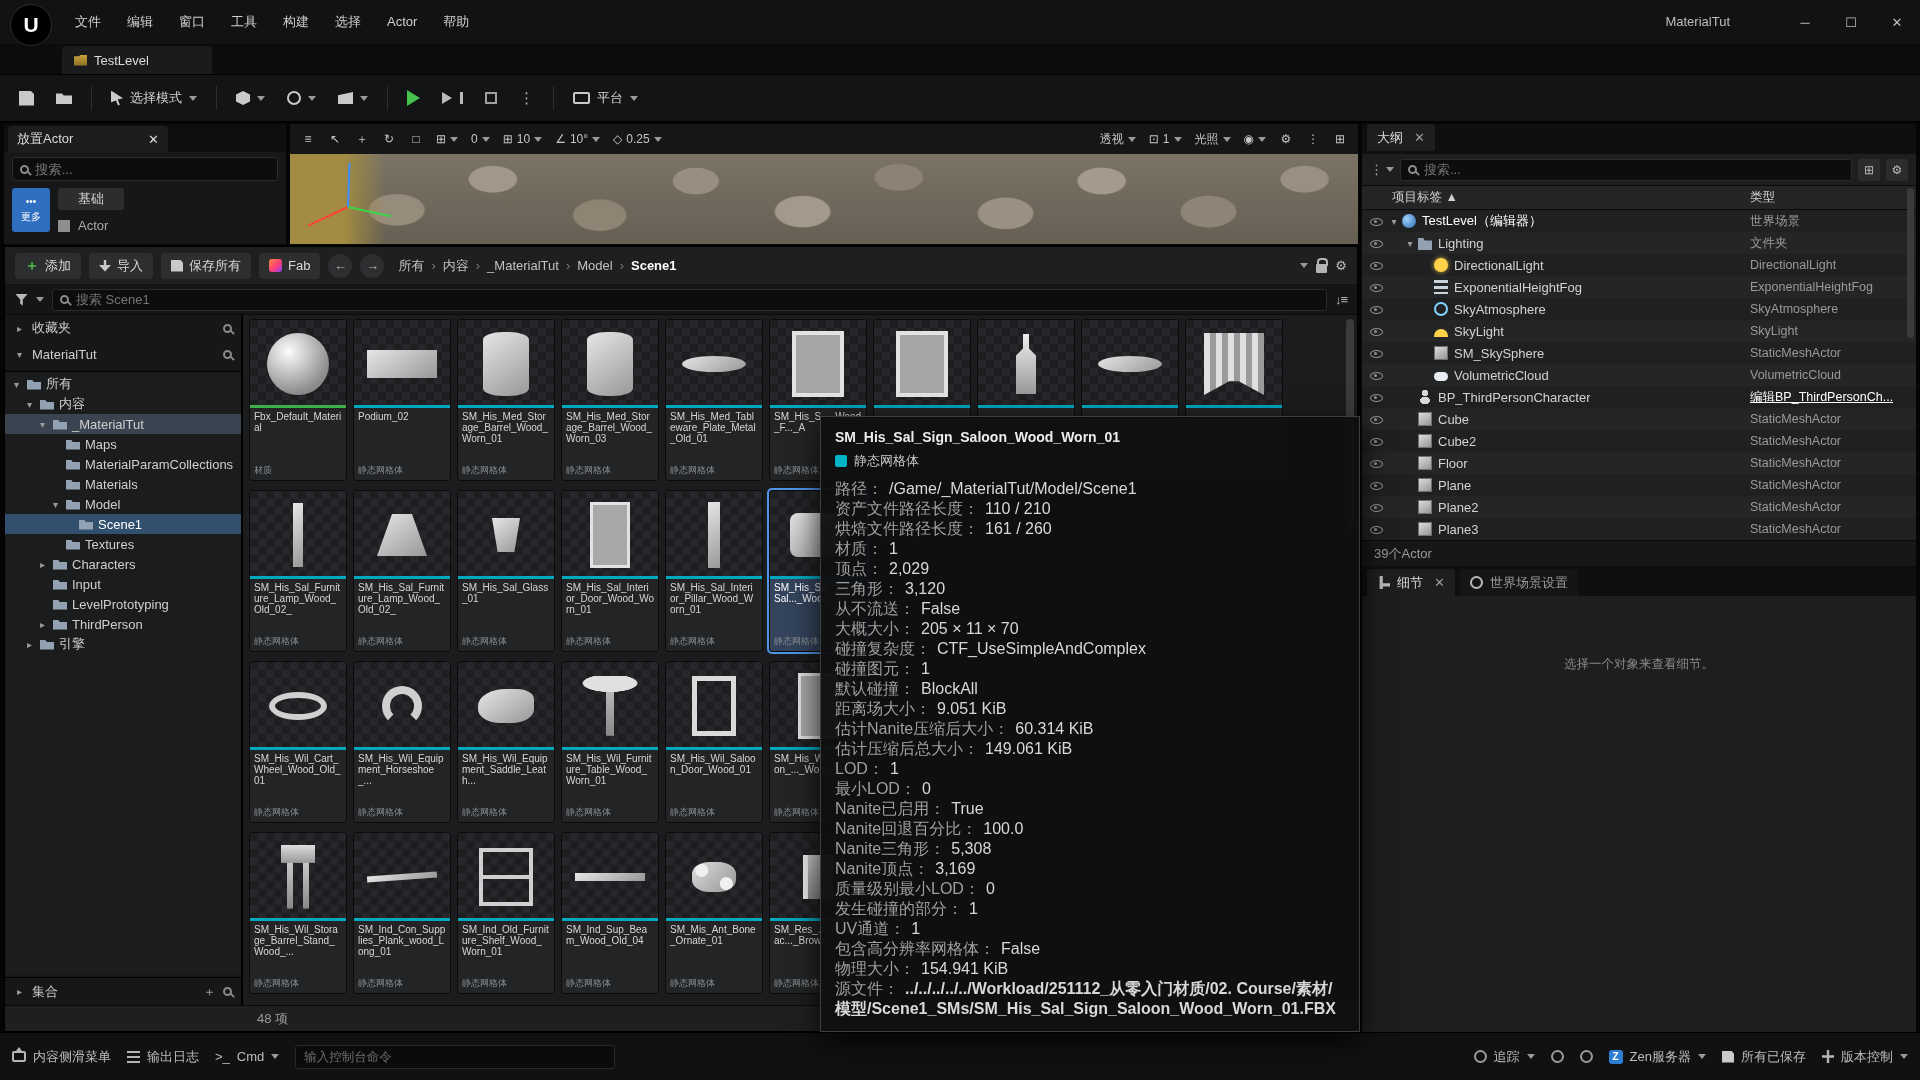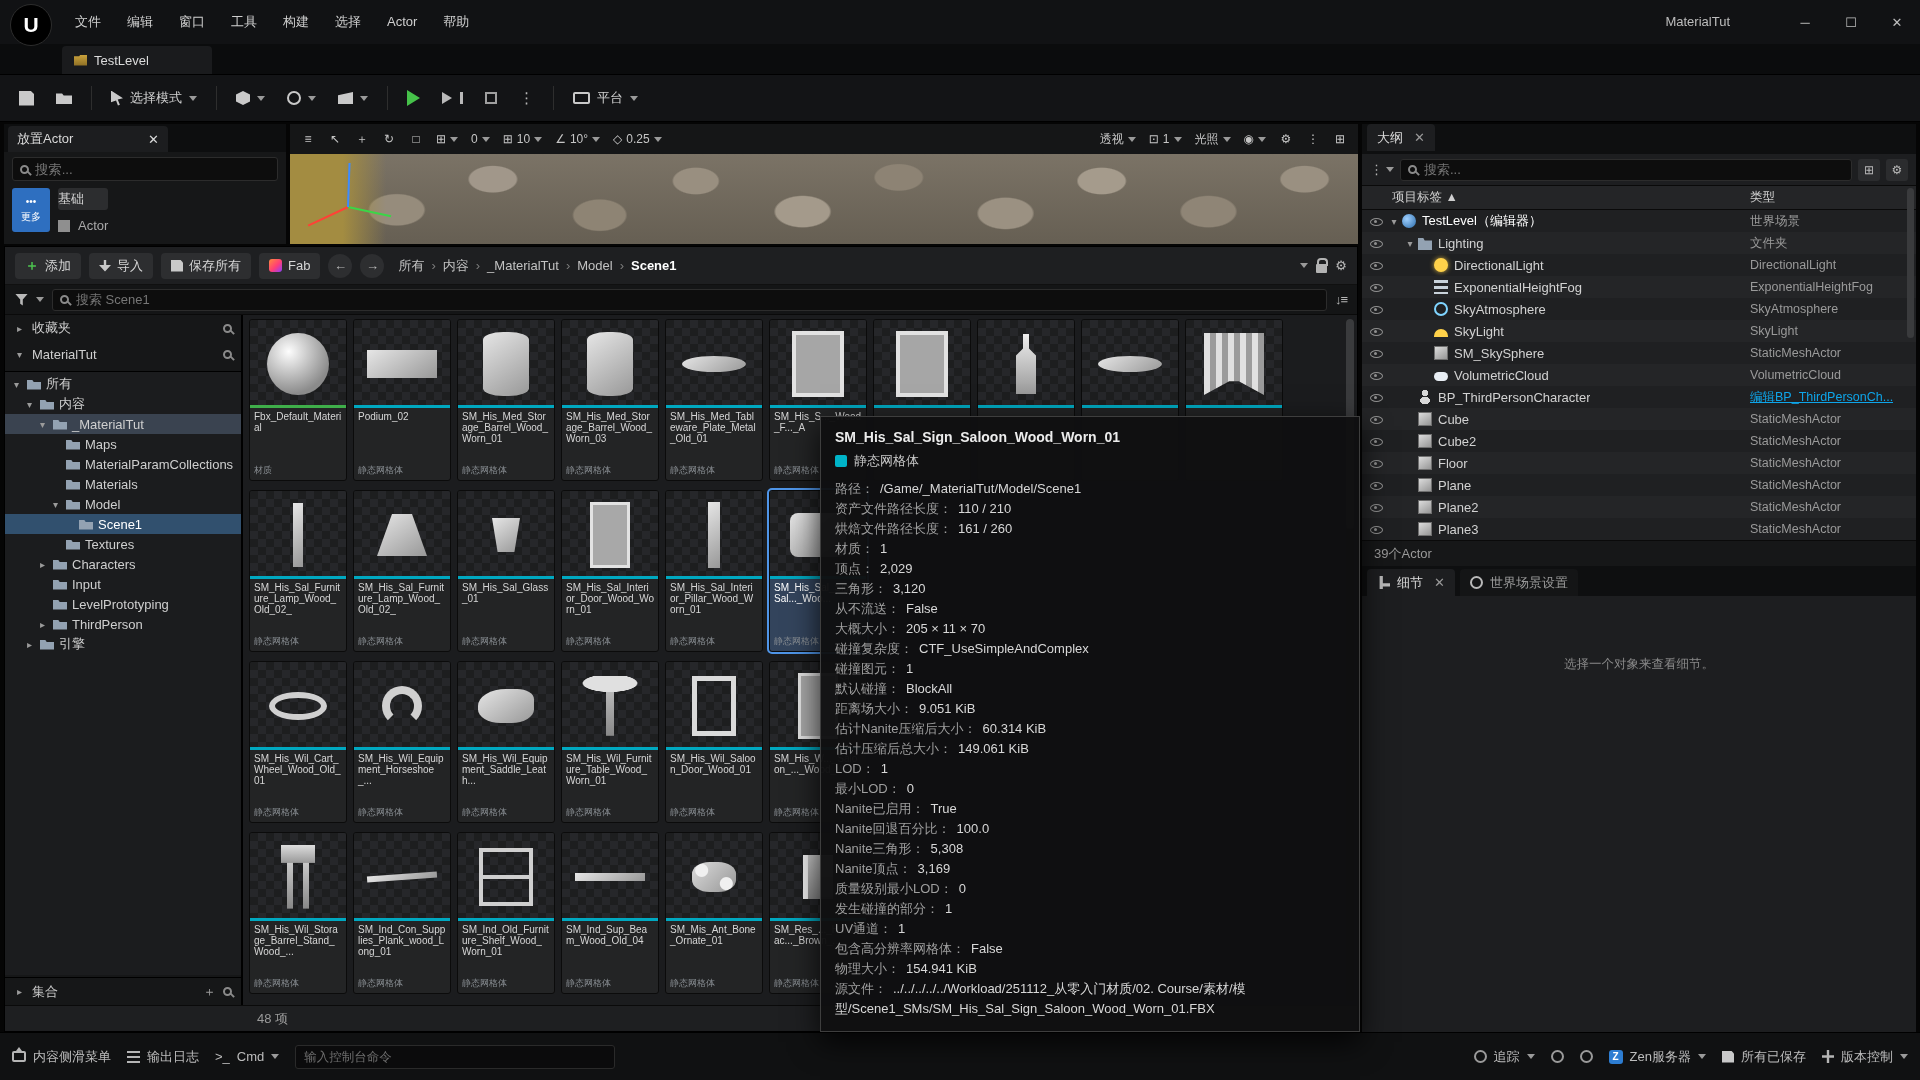--- a/index.html
+++ b/index.html
@@ -39,21 +39,21 @@
 .i-kebab{color:#b5b5b5;font-size:15px;line-height:12px;}
 .i-monitor{width:17px;height:12px;border:2px solid #c9c9c9;border-radius:2px;}
 
 
 #place-actor{position:absolute;left:4px;top:124px;width:282px;height:120px;background:#161718;overflow:hidden;}
 .pa-tabrow{height:28px;background:#0d0e0f;display:flex;}
 .pa-tab{width:160px;background:#1c1d1f;display:flex;align-items:center;justify-content:space-between;padding:0 9px;color:#dadada;border-radius:4px 4px 0 0;margin:2px 0 0 4px;}
 .pa-search{margin:5px 8px;height:24px;background:#0d0d0d;border:1px solid #2c2c2c;border-radius:3px;display:flex;align-items:center;padding:0 7px;gap:6px;}
 .pa-body{display:flex;gap:8px;padding:2px 8px;}
 .pa-more{width:38px;height:44px;background:#2e6fc0;border-radius:3px;display:flex;flex-direction:column;align-items:center;justify-content:center;color:#fff;font-size:10px;gap:3px;}
-.pa-chip{height:22px;background:#2c2d2f;border-radius:3px;padding:0 0;display:flex;align-items:center;color:#d6d6d6;}
+.pa-chip{height:22px;background:#2c2d2f;border-radius:3px;padding:0 20px;display:flex;align-items:center;color:#d6d6d6;}
 .pa-item{display:flex;align-items:center;gap:8px;color:#a9a9a9;margin-top:8px;}
 .mini-cube{width:12px;height:12px;background:#8f8f8f;}
 
 
 #viewport{position:absolute;left:290px;top:124px;width:1068px;height:120px;background:#222;overflow:hidden;}
 #vp-toolbar{position:relative;height:30px;background:#151617;display:flex;align-items:center;padding:0 6px;gap:3px;z-index:3;font-size:12px;color:#c6c6c6;}
 .vbtn{height:24px;min-width:24px;padding:0 5px;border-radius:3px;display:flex;align-items:center;justify-content:center;gap:4px;}
 .vspacer{flex:1;}
 #vp-scene{position:absolute;left:0;top:30px;right:0;bottom:0;background:
  radial-gradient(46px 26px at 10% 62%, #968c7c 58%, rgba(0,0,0,0) 63%),
@@ -143,25 +143,25 @@
 .th-shelf{width:54px;height:58px;border:4px solid #cfcfcf;background:linear-gradient(#cfcfcf,#cfcfcf) 0 50%/100% 4px no-repeat;}
 .th-beam{width:70px;height:8px;}
 .th-bone{width:44px;height:30px;border-radius:40%;background:radial-gradient(circle at 22% 28%,#f0f0f0 6px,transparent 7px),radial-gradient(circle at 78% 72%,#f0f0f0 6px,transparent 7px),linear-gradient(135deg,#dcdcdc,#969696);}
 .th-book{width:30px;height:44px;border-left:5px solid #efefef;background:linear-gradient(#c9c9c9,#8c8c8c);}
 
 
 #tooltip{position:absolute;left:820px;top:416px;width:540px;background:rgba(16,16,17,0.97);border:1px solid #3e3e3e;box-shadow:0 10px 28px rgba(0,0,0,0.8);padding:12px 14px;z-index:40;}
 #tt-title{font-size:14px;font-weight:bold;color:#ececec;margin-bottom:7px;}
 #tt-typerow{display:flex;align-items:center;gap:7px;margin-bottom:9px;color:#c9c9c9;}
 .tt-mesh-ic{width:12px;height:12px;background:#00b4c8;border-radius:2px;}
-.tt-row{font-size:13px;line-height:20px;display:flex;}
+.tt-row{font-size:16px;line-height:20px;display:flex;}
 .tt-k{color:#9f9f9f;white-space:nowrap;}
 .tt-v{color:#d8d8d8;margin-left:6px;}
 .tt-row.wrap{display:block;}
-.tt-row.wrap .tt-v{display:inline;}
+.tt-row.wrap .tt-v{display:inline;font-weight:bold;}
 
 
 #right-panel{position:absolute;left:1362px;top:124px;width:554px;height:908px;background:#161718;}
 .rp-tabbar{height:30px;background:#0e0f10;display:flex;align-items:flex-start;}
 .rp-tab{height:27px;background:#1d1e20;border-radius:4px 4px 0 0;margin-left:5px;display:flex;align-items:center;gap:7px;padding:0 10px;color:#dcdcdc;}
 .rp-tab.inactive{background:#141516;color:#9a9a9a;}
 .rp-close{color:#9a9a9a;margin-left:4px;}
 #outliner-search{height:32px;background:#1d1e20;display:flex;align-items:center;gap:6px;padding:0 8px;border-bottom:1px solid #0a0a0a;}
 .ol-filter{display:flex;align-items:center;gap:3px;color:#b5b5b5;}
 .sq-btn{width:22px;height:22px;border-radius:3px;background:#2b2c2e;display:flex;align-items:center;justify-content:center;color:#b9b9b9;font-size:12px;}
@@ -182,21 +182,21 @@
 .ic-sun-icon{border-radius:50%;background:#ffd24a;box-shadow:0 0 5px rgba(255,210,74,0.8);}
 .ic-fog-icon{background:repeating-linear-gradient(180deg,#c8d2da 0 3px,transparent 3px 6px);}
 .ic-atmosphere-icon{border-radius:50%;border:2px solid #7fd4ff;}
 .ic-skylight-icon{height:8px;margin-top:3px;border-radius:14px 14px 0 0;background:#ffd24a;}
 .ic-mesh-icon{background:linear-gradient(145deg,#dcdcdc,#969696);border:1px solid #6f6f6f;}
 .ic-cloud-icon{height:9px;margin-top:3px;border-radius:7px;background:#e8eef4;}
 .ic-person-icon{background:radial-gradient(circle at 50% 22%,#d8d8d8 3px,transparent 3.5px),radial-gradient(ellipse 5px 4px at 50% 76%,#d8d8d8 98%,transparent);}
 .olabel{white-space:nowrap;overflow:hidden;max-width:300px;color:#d2d2d2;}
 .olabel.strong{color:#fff;}
 .otype{position:absolute;left:388px;color:#9a9a9a;font-size:12.5px;white-space:nowrap;max-width:155px;overflow:hidden;}
-.otype.link{color:#0ea5e9;text-decoration:underline;text-align:center;}
+.otype.link{color:#ffffff;text-decoration:underline;text-align:center;}
 #outliner-footer{height:26px;background:#161718;border-top:1px solid #0a0a0a;display:flex;align-items:center;padding-left:12px;color:#9a9a9a;}
 #details-tabs{height:30px;background:#0e0f10;display:flex;align-items:flex-end;}
 #details-body{position:absolute;left:0;right:0;top:472px;bottom:0;background:#1d1e20;text-align:center;}
 #details-empty{margin-top:60px;color:#8a8a8a;font-size:12.5px;}
 #ol-scroll{position:absolute;right:2px;top:64px;width:7px;height:150px;background:#3a3b3d;border-radius:4px;}
 .wrench{width:13px;height:13px;background:#b9b9b9;clip-path:polygon(20% 0,45% 0,45% 55%,100% 55%,100% 80%,45% 80%,45% 100%,20% 100%);}
 .globe{width:13px;height:13px;border-radius:50%;border:2px solid #b9b9b9;}
 
 
 #statusbar{position:absolute;left:0;top:1032px;width:1920px;height:48px;background:#101112;border-top:1px solid #000;display:flex;align-items:center;padding:0 12px;gap:16px;color:#bdbdbd;z-index:10;}

